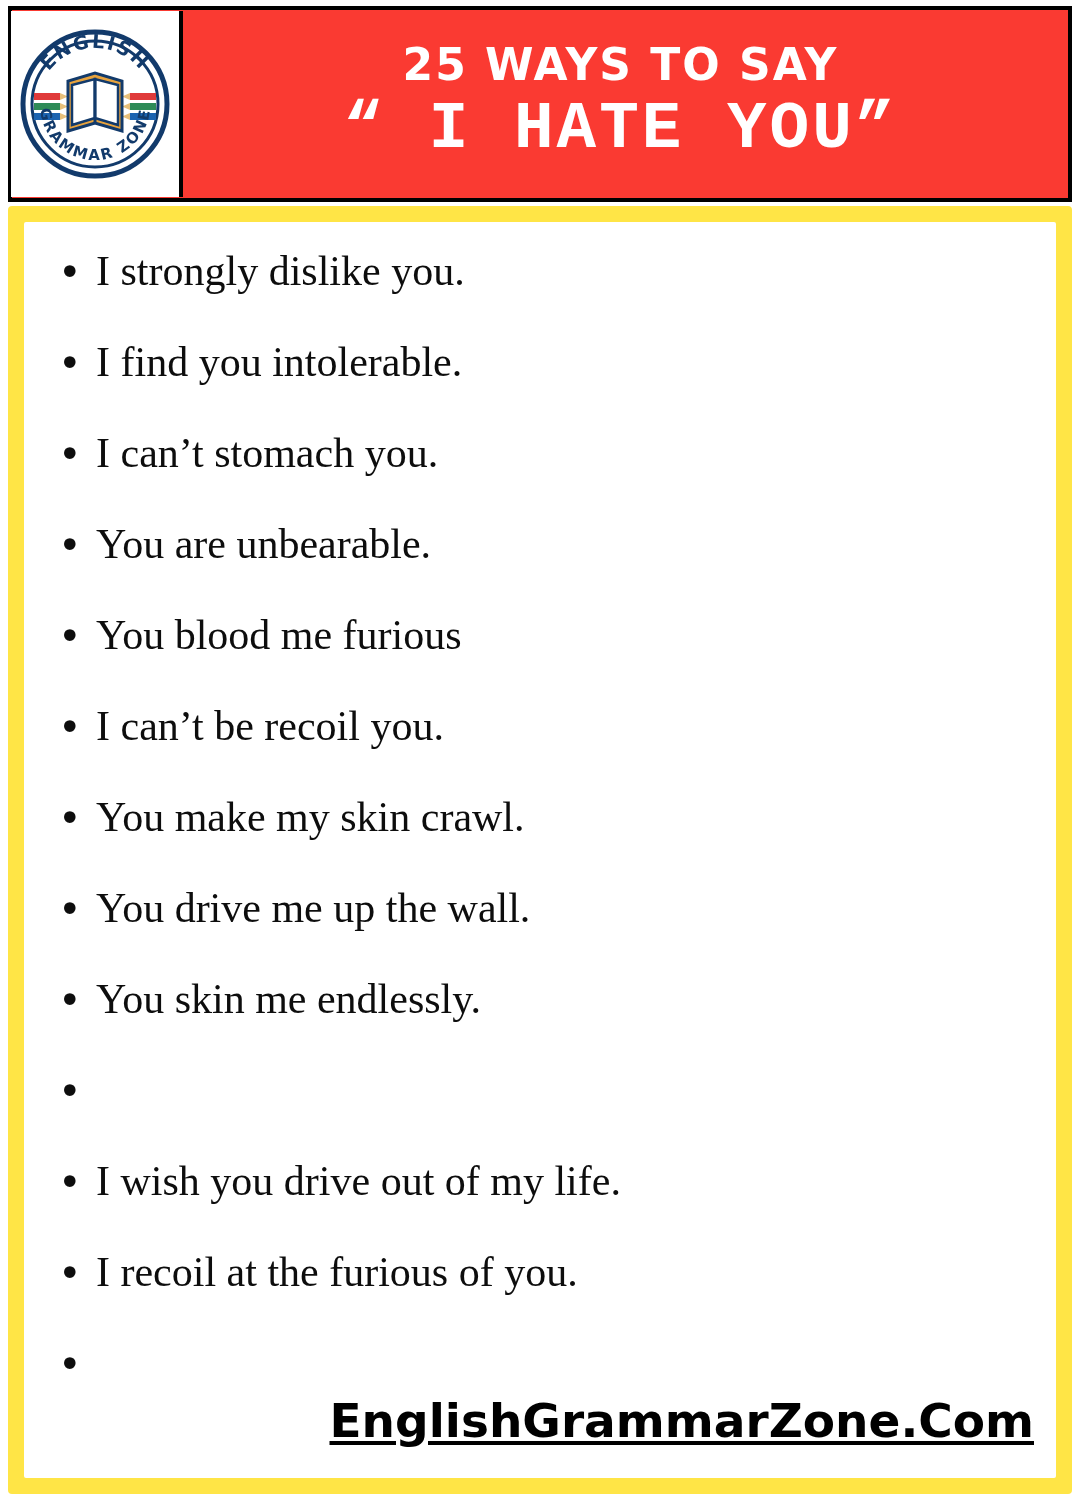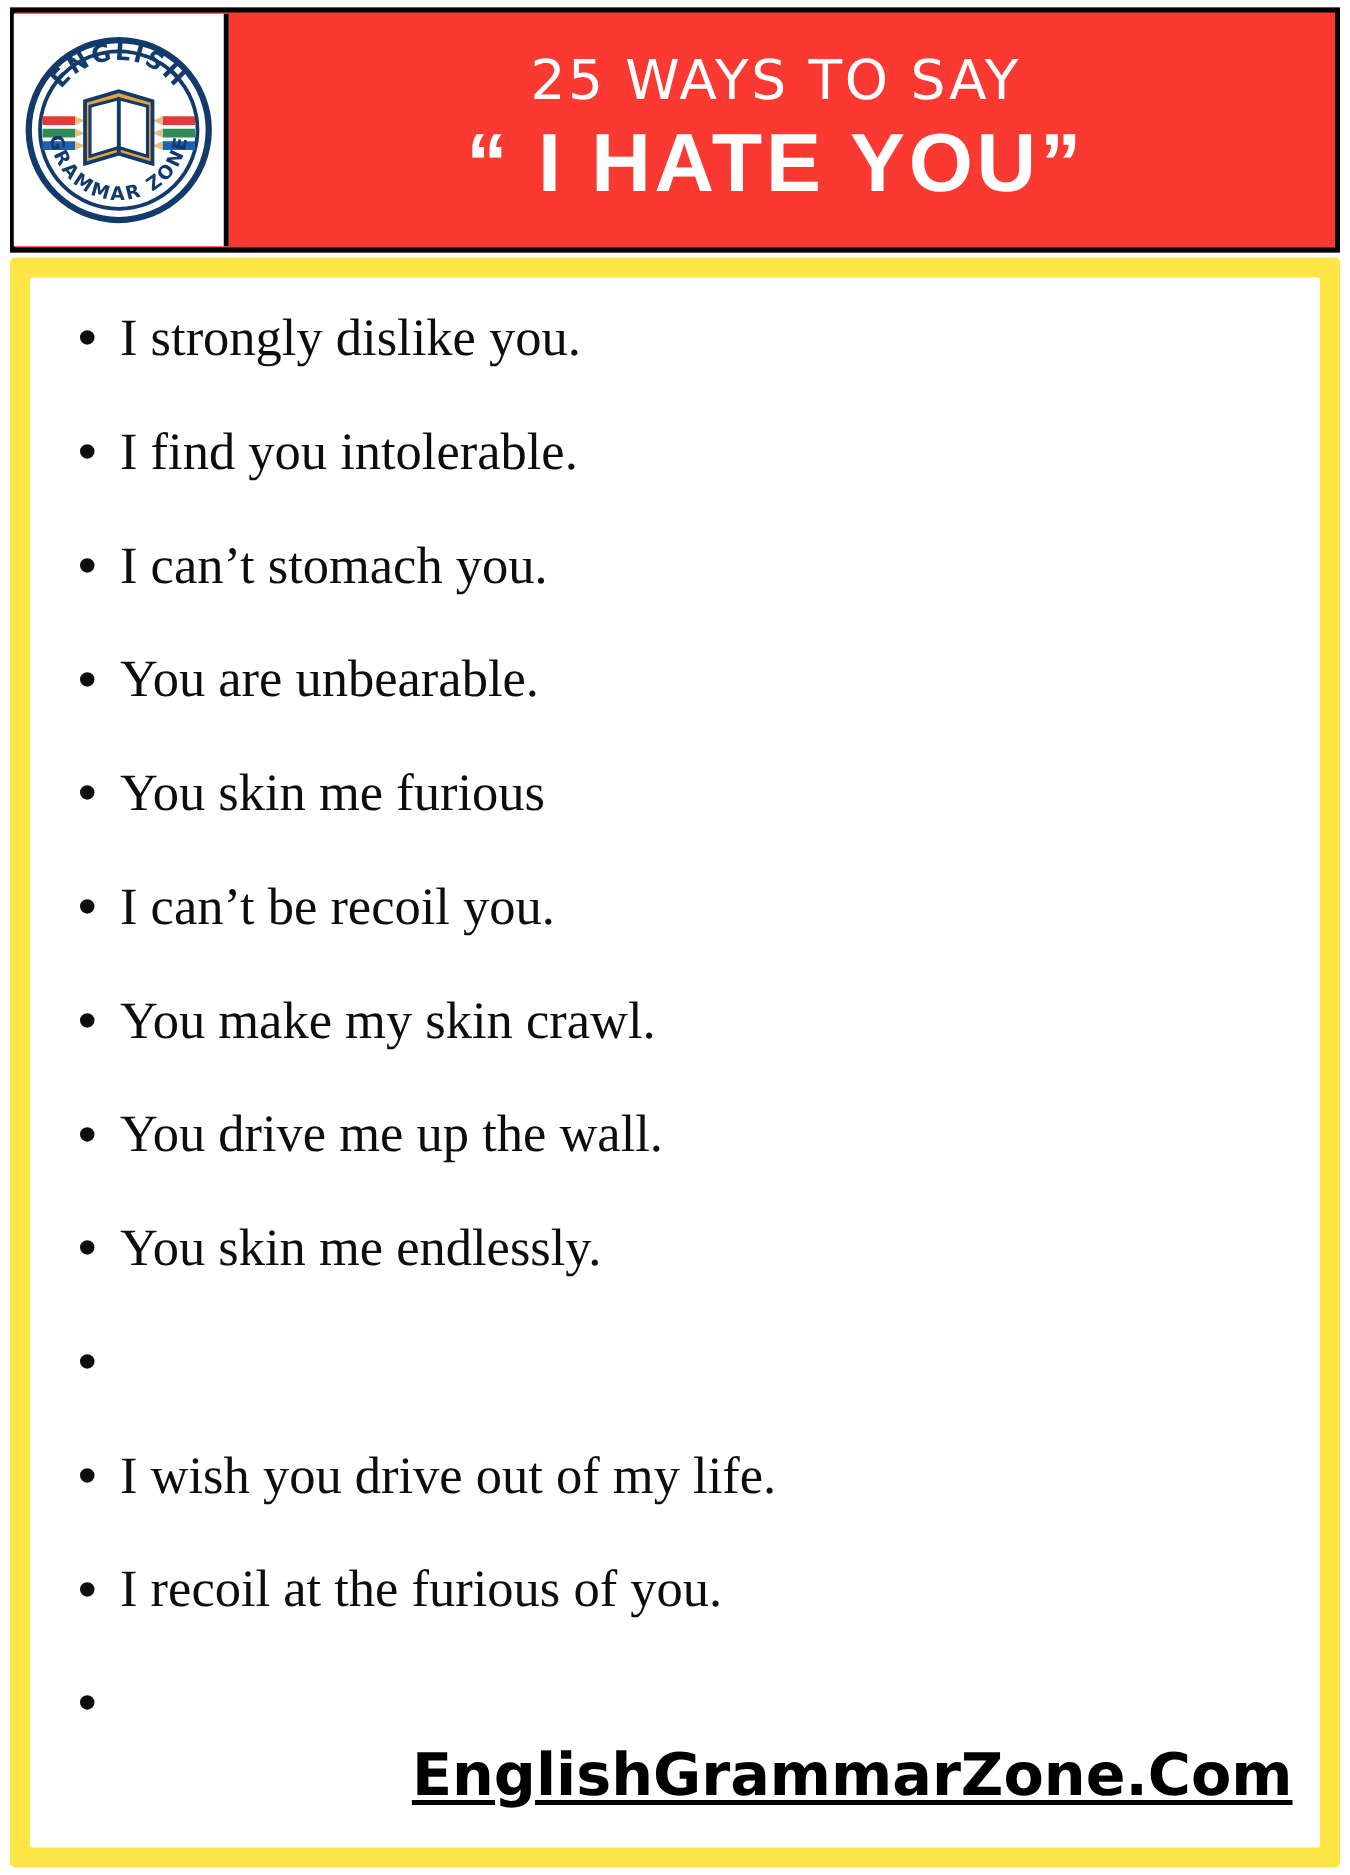--- a/index.html
+++ b/index.html
@@ -39,30 +39,30 @@
     flex: 1 1 auto;
     display: flex;
     flex-direction: column;
     align-items: center;
     justify-content: center;
     padding-right: 10px;
   }
   .title-line1 {
     color: #ffffff;
     font-family: "DejaVu Sans", sans-serif;
-    font-weight: normal;
+    font-weight: bold;
     font-size: 44px;
     letter-spacing: 2px;
     line-height: 1.05;
     text-align: center;
     white-space: nowrap;
   }
   .title-line2 {
     color: #ffffff;
-    font-family: Liberation Sans, sans-serif;
+    font-family: Liberation Mono, monospace;
     font-weight: bold;
     font-size: 66px;
     letter-spacing: 3px;
     line-height: 1.1;
     text-align: center;
     white-space: nowrap;
     margin-top: 6px;
   }
 
   
@@ -190,21 +190,21 @@
         <li>
           <span class="bullet">•</span>
           <span class="phrase-text">I can’t stomach you.</span>
         </li>
         <li>
           <span class="bullet">•</span>
           <span class="phrase-text">You are unbearable.</span>
         </li>
         <li>
           <span class="bullet">•</span>
-          <span class="phrase-text">You skin me furious</span>
+          <span class="phrase-text">You blood me furious</span>
         </li>
         <li>
           <span class="bullet">•</span>
           <span class="phrase-text">I can’t be recoil you.</span>
         </li>
         <li>
           <span class="bullet">•</span>
           <span class="phrase-text">You make my skin crawl.</span>
         </li>
         <li>

